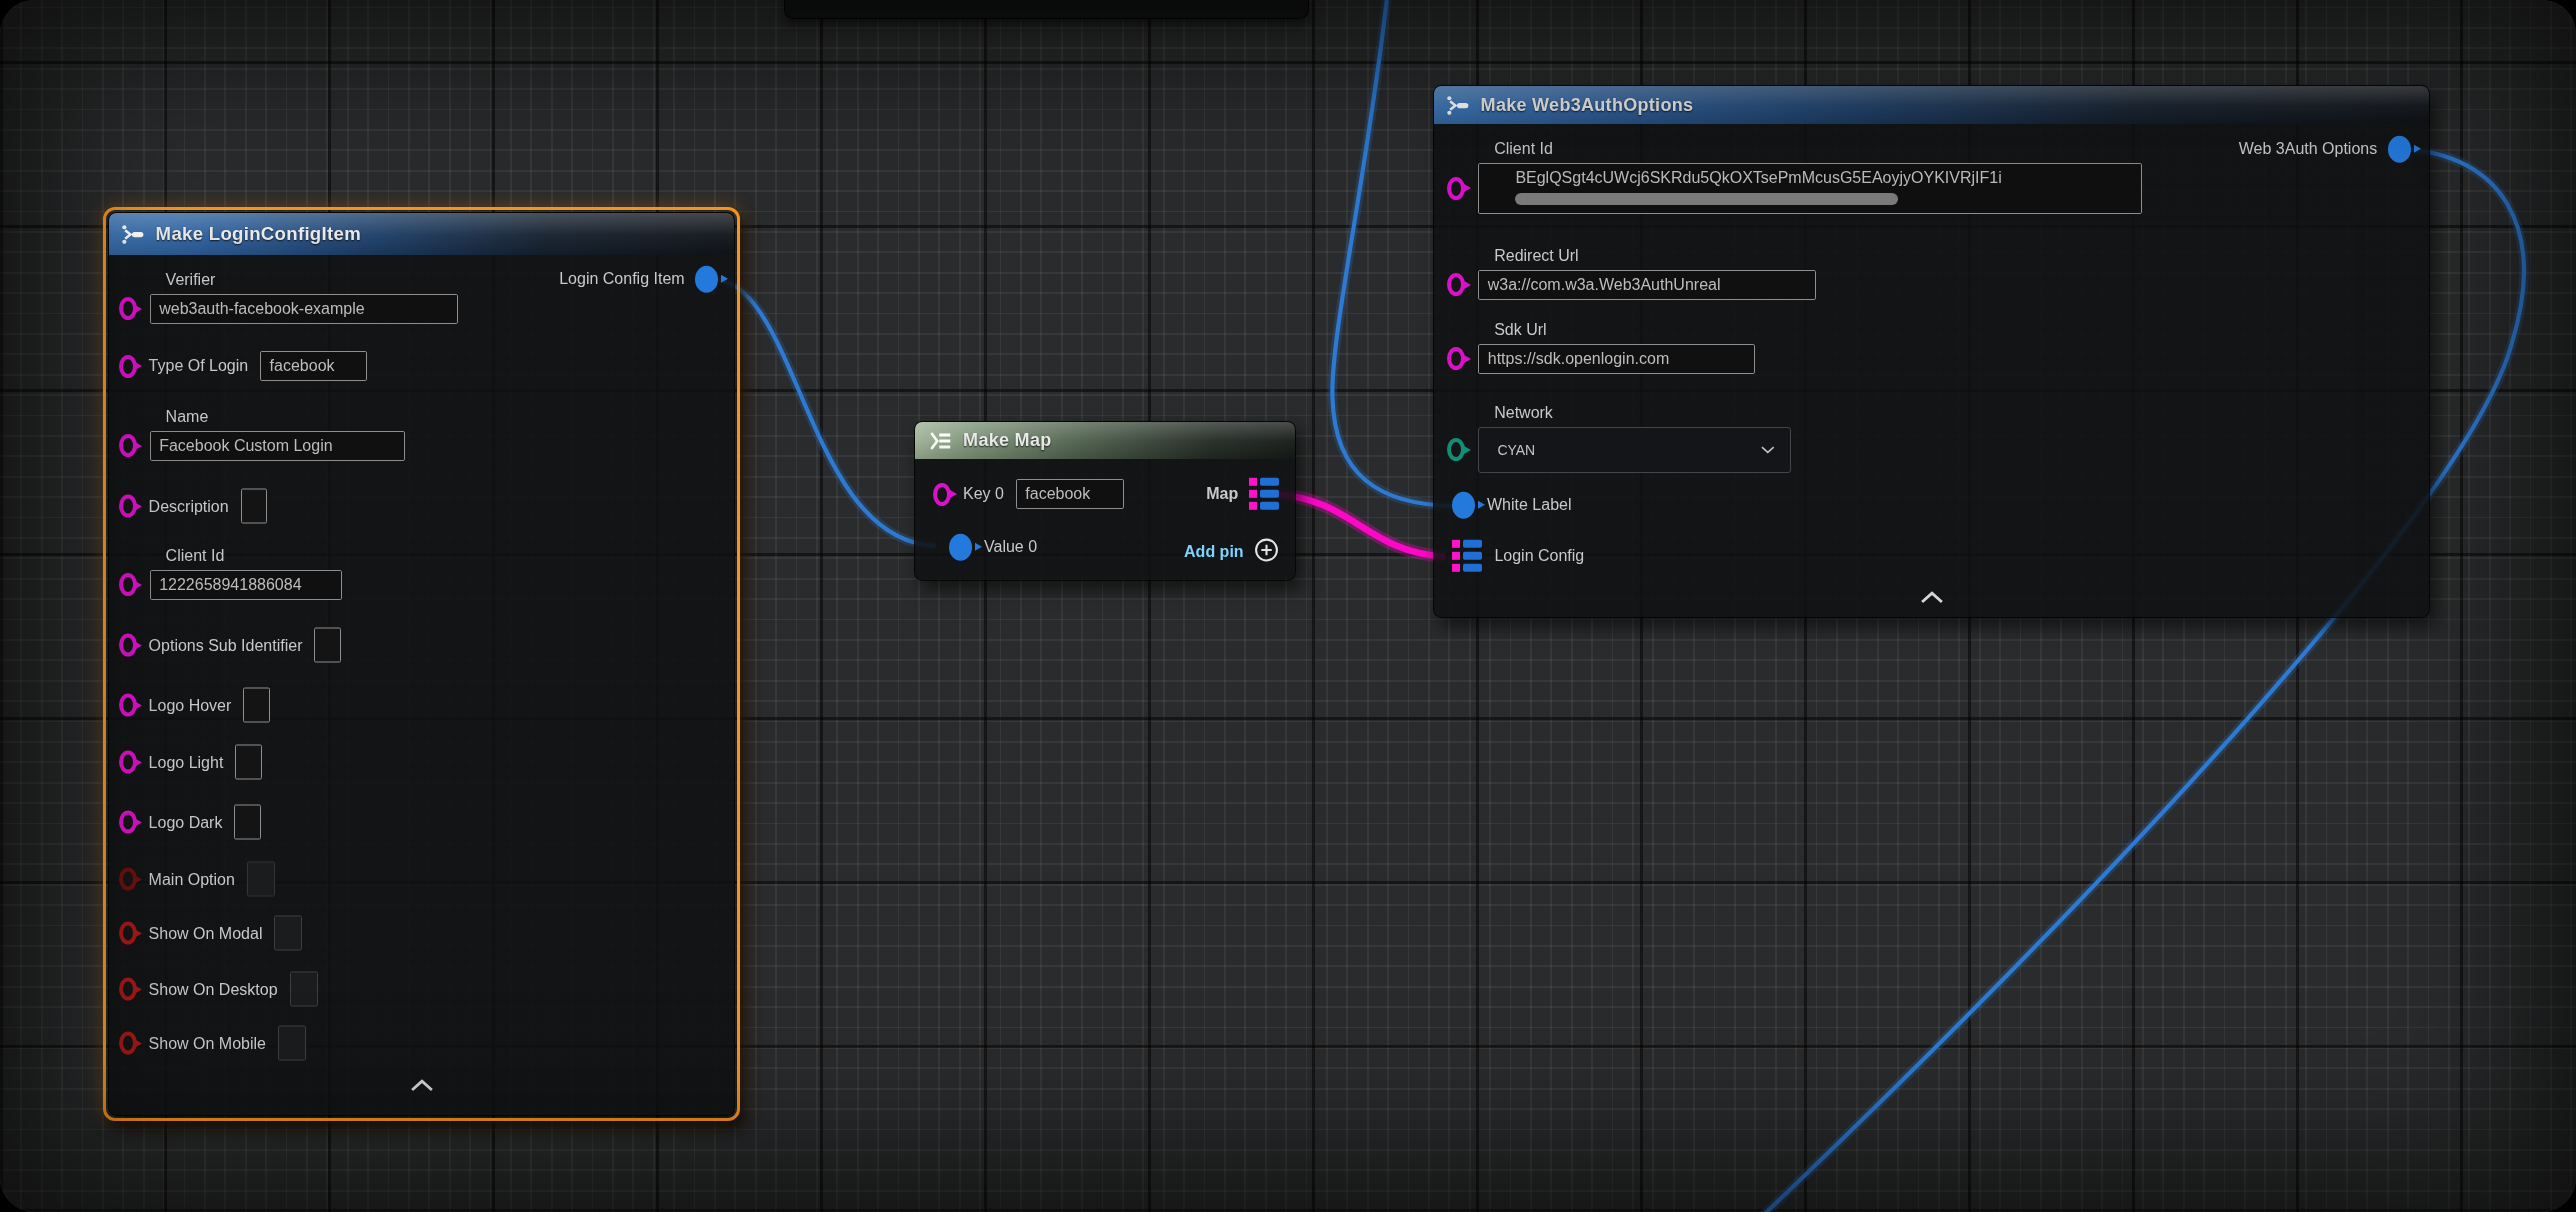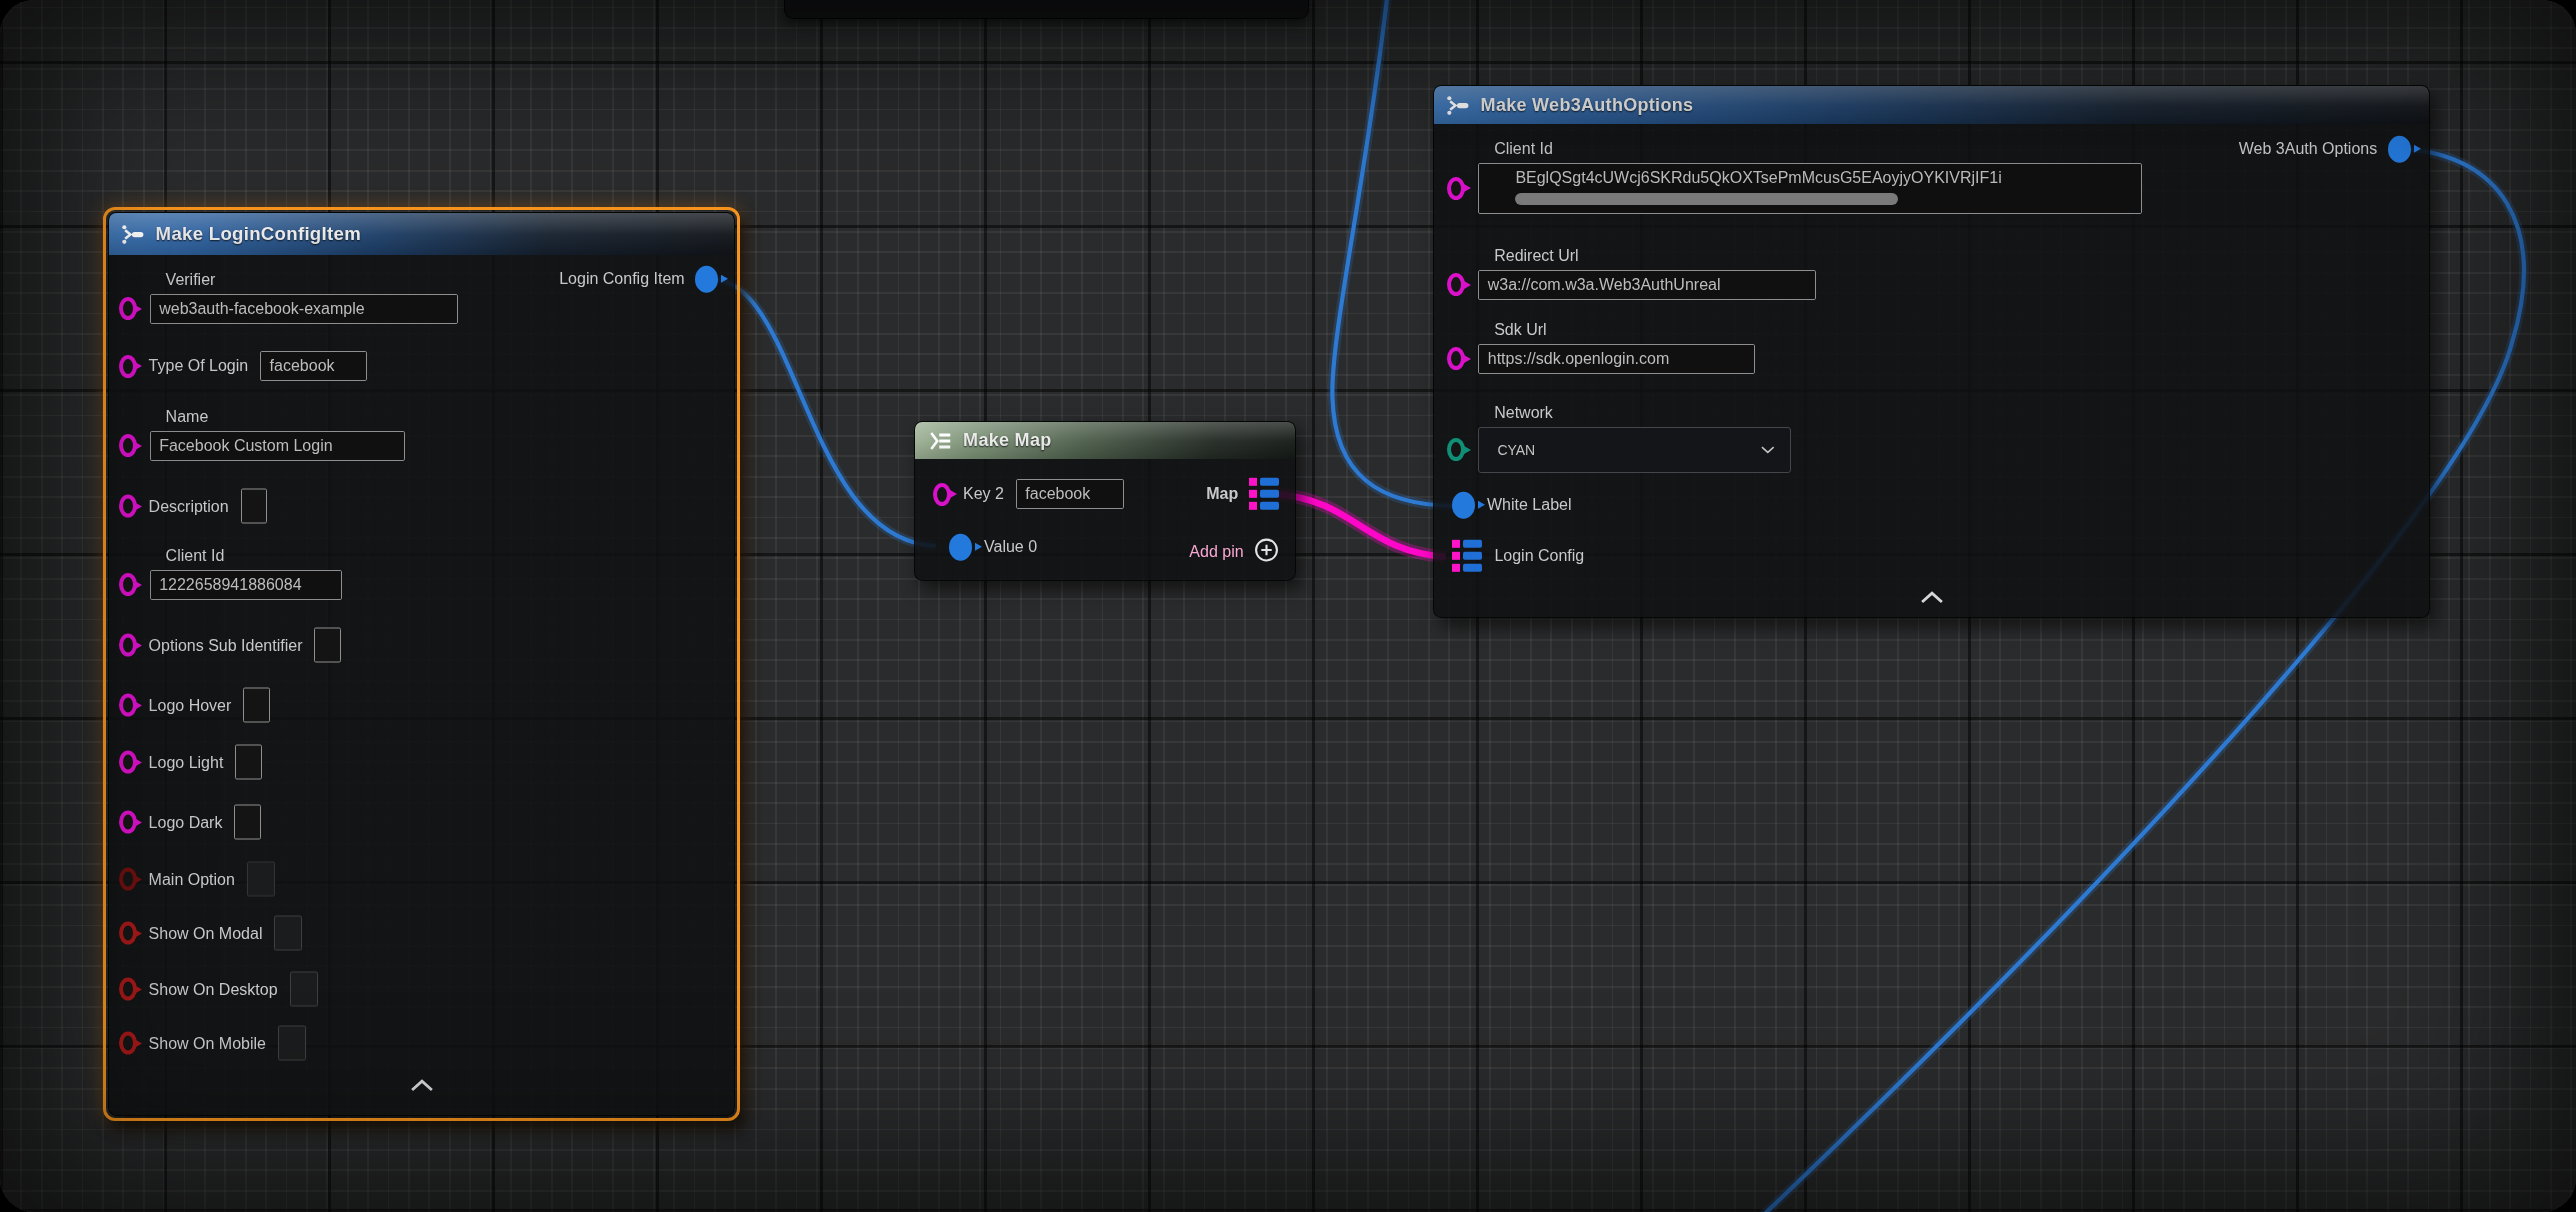--- a/index.html
+++ b/index.html
@@ -195,21 +195,21 @@
         <polyline points="4,4 10,12 4,20" stroke="#fff" stroke-width="2.6" fill="none"></polyline>
         <rect x="12" y="4.5" width="11" height="3" fill="#fff"></rect>
         <rect x="12" y="10.5" width="11" height="3" fill="#fff"></rect>
         <rect x="12" y="16.5" width="11" height="3" fill="#fff"></rect>
       </svg>
       <span class="ntitle" style="font-size:18px;">Make Map</span>
     </div>
 
     <div class="hrow" style="left:18px;top:72px;">
       <span class="pin magenta"></span>
-      <span class="lbl">Key 2</span>
+      <span class="lbl">Key 0</span>
       <div class="tbox" style="width:108px;height:30px;">facebook</div>
     </div>
 
     <div class="rrow" style="top:72px;right:15.6px;">
       <span class="lbl" style="font-weight:bold;">Map</span>
       <span class="mappin">
         <span class="r">
             <span class="sq"></span>
             <span class="bar"></span>
           </span>
@@ -223,21 +223,21 @@
           </span>
       </span>
     </div>
 
     <div class="hrow" style="left:34px;top:125px;justify-content:center;">
       <span class="pin solid blue"></span>
       <span class="lbl">Value 0</span>
     </div>
 
     <div class="rrow" style="top:129px;right:15.6px;">
-      <span class="lbl" style="font-weight:normal;color:#f9a8d4;">Add pin</span>
+      <span class="lbl" style="font-weight:bold;color:#7dd3fc;">Add pin</span>
       <span class="addpin-ico">
         <svg width="25" height="25" viewBox="0 0 24 24">
             <circle cx="12" cy="12" r="10" stroke="#e3e3e3" stroke-width="2" fill="none"></circle>
         <line x1="12" y1="7" x2="12" y2="17" stroke="#e3e3e3" stroke-width="2"></line>
             <line x1="7" y1="12" x2="17" y2="12" stroke="#e3e3e3" stroke-width="2"></line>
           </svg>
       </span>
     </div>
   </div>
 

